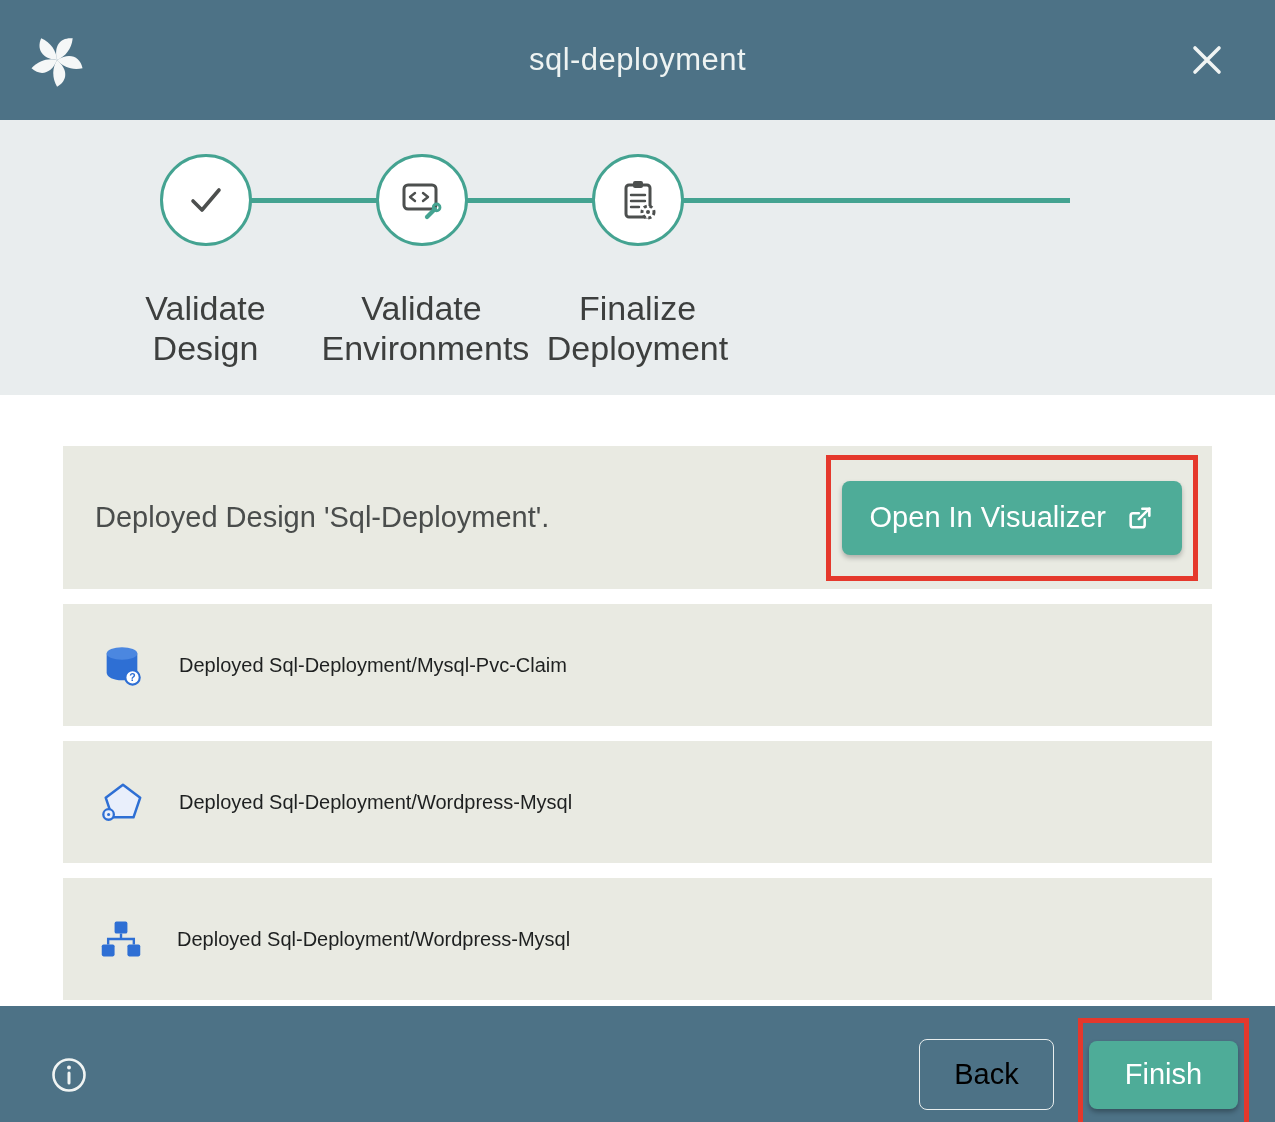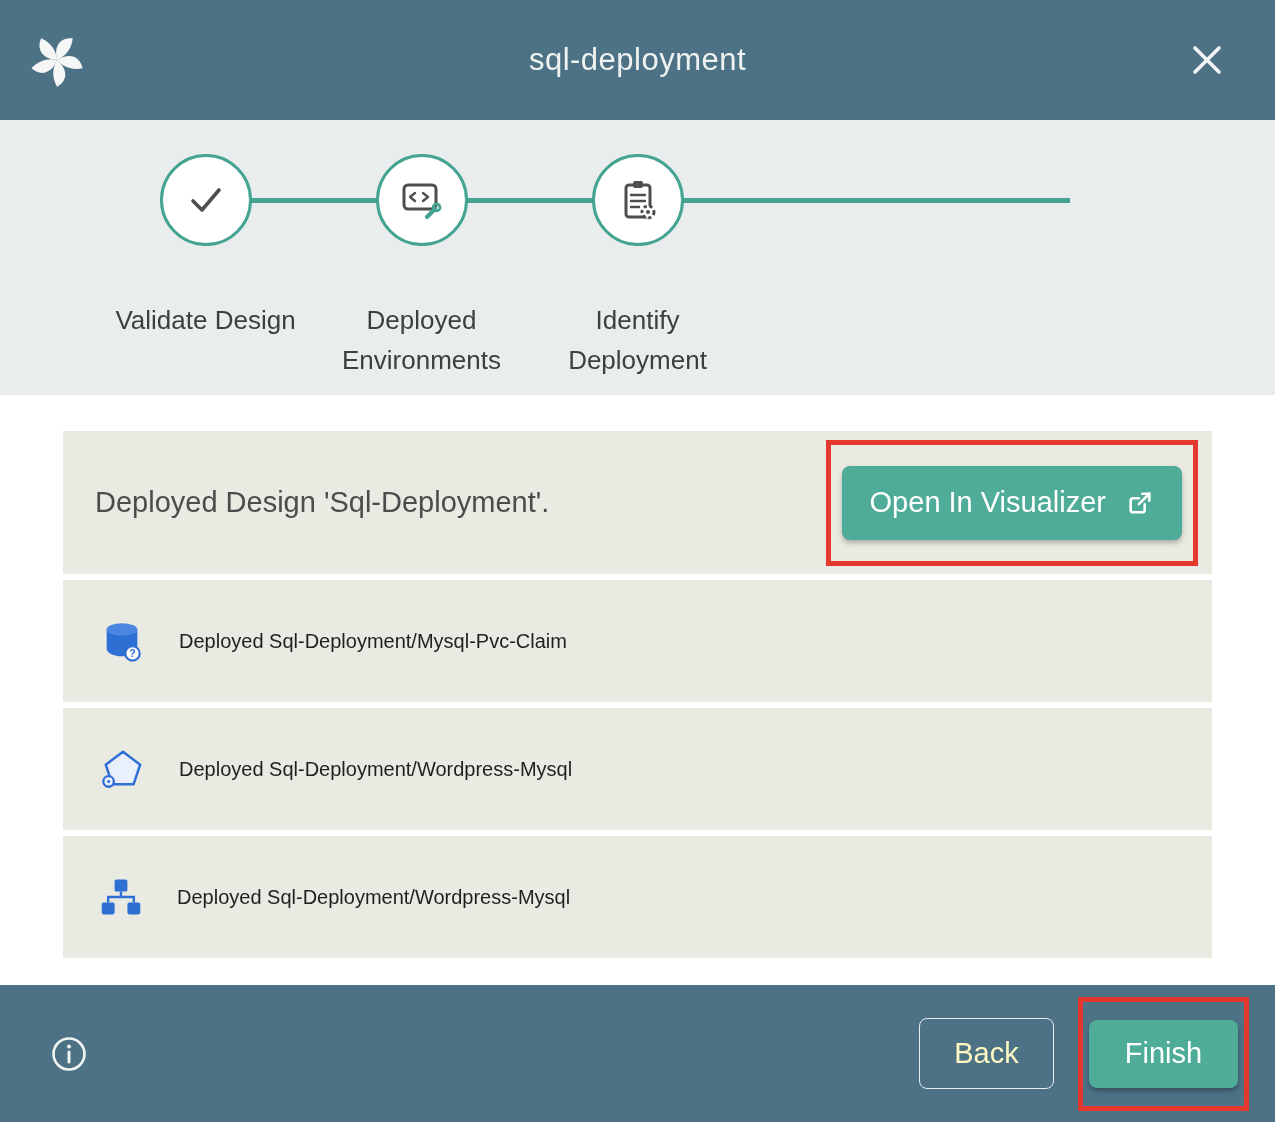--- a/index.html
+++ b/index.html
@@ -45,28 +45,28 @@
   }
   .step{width:216px;display:flex;flex-direction:column;align-items:center;position:relative;cursor:pointer;}
   .circle{
     width:92px;height:92px;border-radius:50%;background:#fff;
     border:3px solid var(--accent_teal);
     display:flex;align-items:center;justify-content:center;
     position:relative;z-index:1;
   }
   .step.current .circle{background:var(--current_step_fill);}
   .slabel{
-    margin-top:54px;font-size:26px;line-height:40px;color:#3D3F3E;
+    margin-top:42px;font-size:34px;line-height:40px;color:#3D3F3E;
     text-align:center;max-width:200px;
   }
 
   
   .content{flex:1 1 auto;background:#fff;padding:36px 63px 0;}
   .row{
-    background:var(--row_bg);display:flex;align-items:center;margin-bottom:6px;
+    background:var(--row_bg);display:flex;align-items:center;margin-bottom:6px;margin-top:15px;
   }
   .headrow{height:143px;justify-content:space-between;padding:0 14px 0 32px;}
   .result-row{height:122px;padding:0 32px 0 36px;}
   .soft-text{font-size:29px;color:#4A4D4C;}
   .result-text{font-size:20px;color:#1E2020;}
   .ricon{display:inline-flex;margin-right:34px;flex:0 0 auto;}
 
   
   .hl{
     display:inline-flex;justify-content:center;
@@ -85,21 +85,21 @@
 
   
   .botbar{
     flex:0 0 137px;background:var(--header_bg);
     display:flex;align-items:center;padding:0 26px 0 50px;
   }
   .info{background:none;border:none;padding:0;cursor:pointer;display:inline-flex;}
   .factions{margin-left:auto;display:flex;align-items:center;gap:24px;}
   .back-btn{
     width:135px;height:71px;background:transparent;border:1.5px solid #E8EEEE;
-    border-radius:8px;color:#fef9c3;font-size:29px;cursor:pointer;
+    border-radius:8px;color:#000000;font-size:29px;cursor:pointer;
     font-family:"Liberation Sans", sans-serif;
   }
   .finish-btn{
     width:149px;height:68px;border:none;border-radius:8px;cursor:pointer;
     background:var(--button_green);color:#fff;font-size:29px;
     font-family:"Liberation Sans", sans-serif;
     box-shadow:0 3px 5px rgba(0,0,0,.3);
   }
 </style>
 </head>
@@ -144,37 +144,37 @@
         <div class="circle">
           <svg width="48" height="48" viewBox="0 0 48 48">
             <rect x="6" y="9" width="32" height="24" rx="4" fill="none" stroke="#4C4F4E" stroke-width="3"></rect>
             <path d="M17 17 l-5 4 5 4 M25 17 l5 4 -5 4" fill="none" stroke="#4C4F4E" stroke-width="2.4" stroke-linecap="round" stroke-linejoin="round"></path>
             <g stroke="#44A391" stroke-linecap="round">
               <path d="M29 41 L37 33" stroke-width="4.2"></path>
               <circle cx="38.6" cy="31.4" r="3.4" fill="none" stroke-width="2.8"></circle>
             </g>
           </svg>
         </div>
-        <div class="slabel">Deployed Environments</div>
+        <div class="slabel">Validate Environments</div>
       </div>
 
 
       <div class="step">
         <div class="circle">
           <svg width="48" height="48" viewBox="0 0 48 48">
             <rect x="12" y="9" width="24" height="32" rx="3" fill="none" stroke="#4C4F4E" stroke-width="3"></rect>
             <rect x="19" y="5" width="10" height="7" rx="2" fill="#4C4F4E"></rect>
             <path d="M17 19 h14 M17 25 h14 M17 31 h8" stroke="#4C4F4E" stroke-width="2.4" stroke-linecap="round"></path>
             <g transform="translate(34,36)">
               <circle r="6" fill="#fff" stroke="#4C4F4E" stroke-width="3" stroke-dasharray="3.1 2.7"></circle>
               <circle r="2" fill="#4C4F4E"></circle>
             </g>
           </svg>
         </div>
-        <div class="slabel">Identify Deployment</div>
+        <div class="slabel">Finalize Deployment</div>
       </div>
 
     </div>
   </section>
 
   <main class="content">
 
     <div class="row headrow">
       <span class="soft-text">Deployed Design 'Sql-Deployment'.</span>
       <span class="hl hl-viz">

